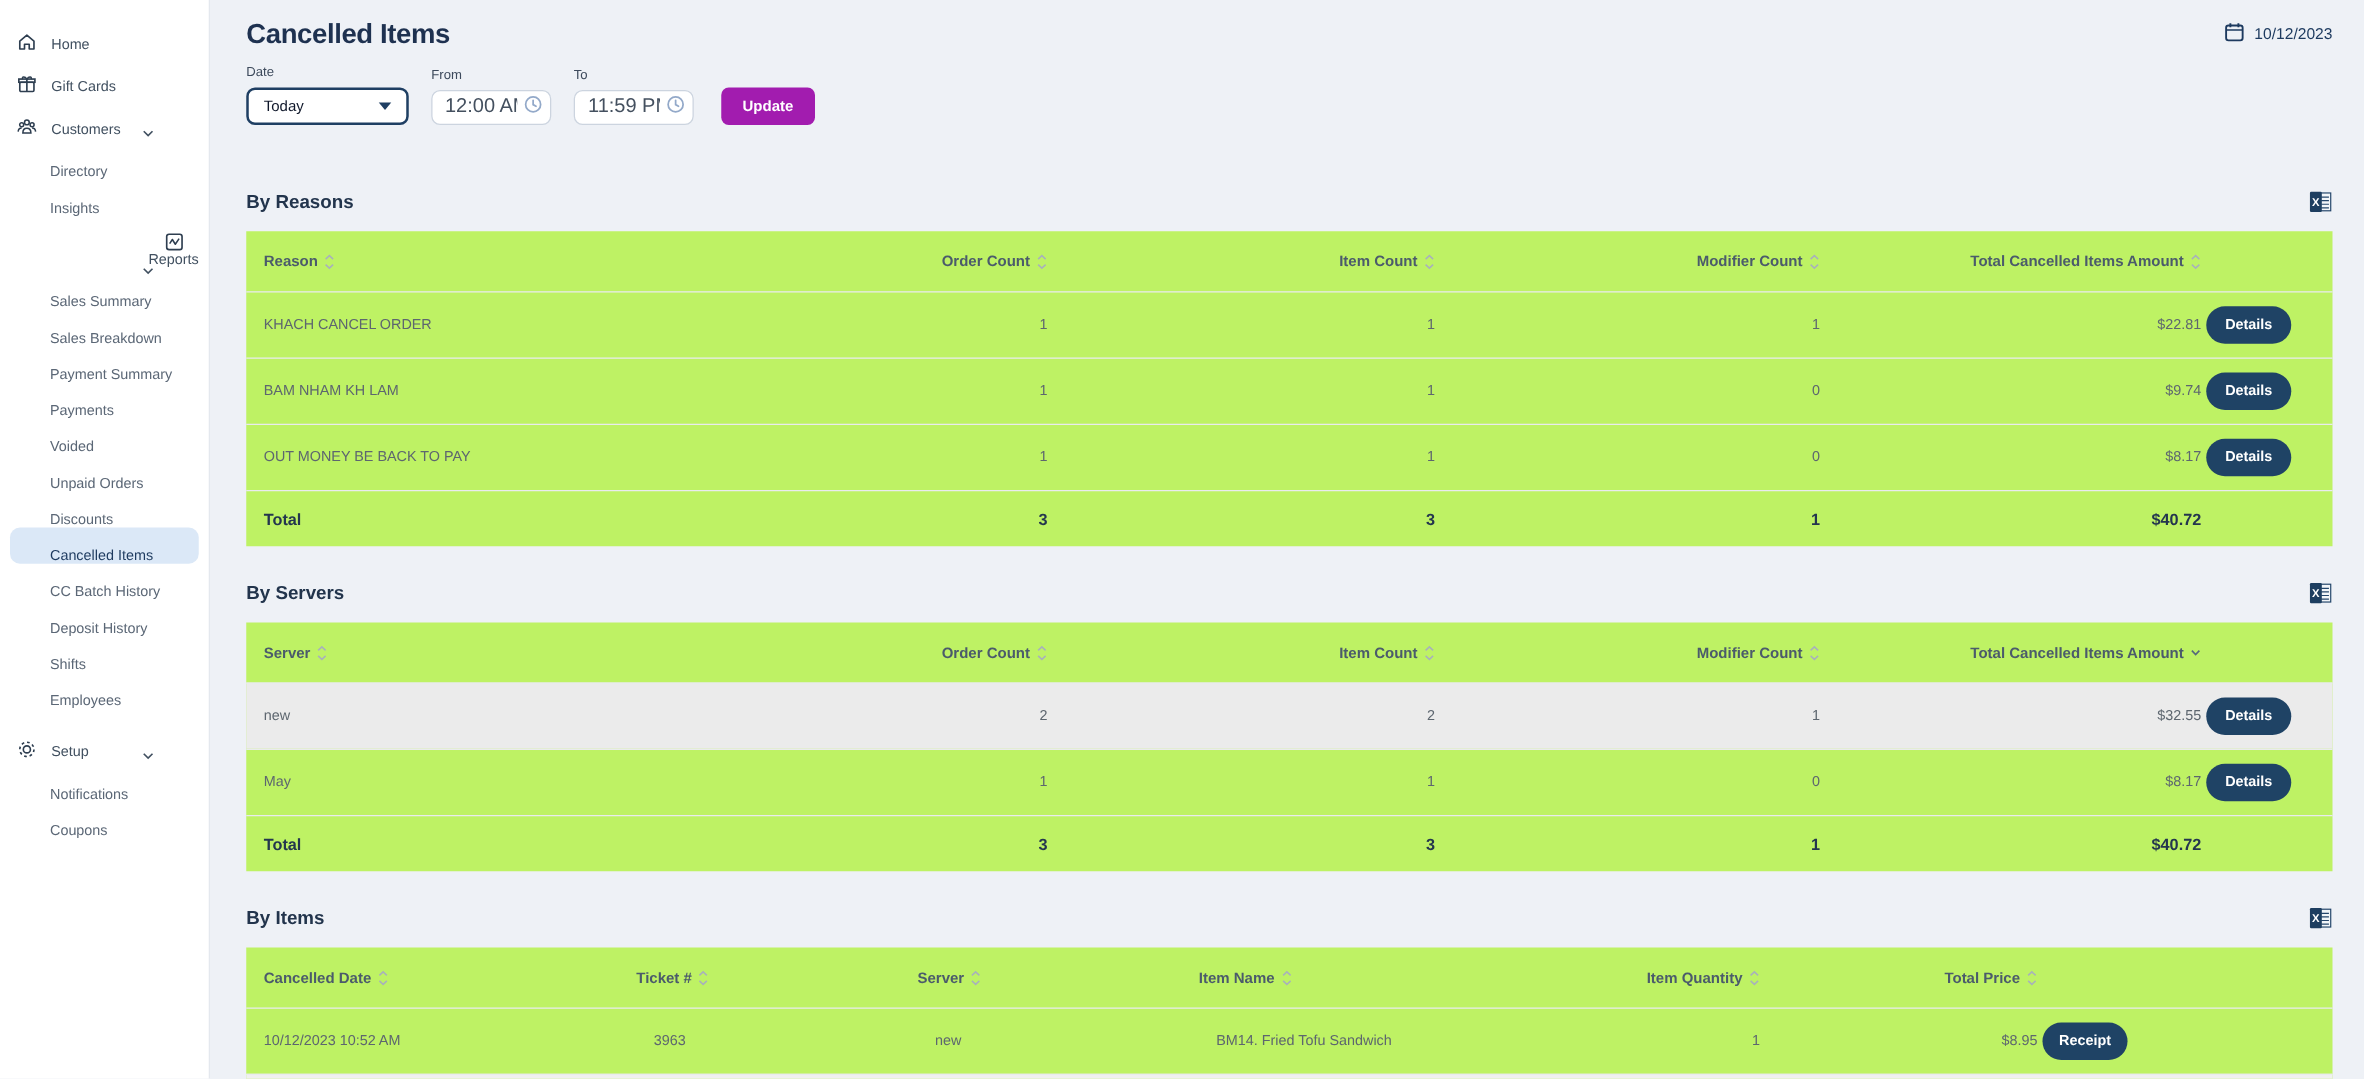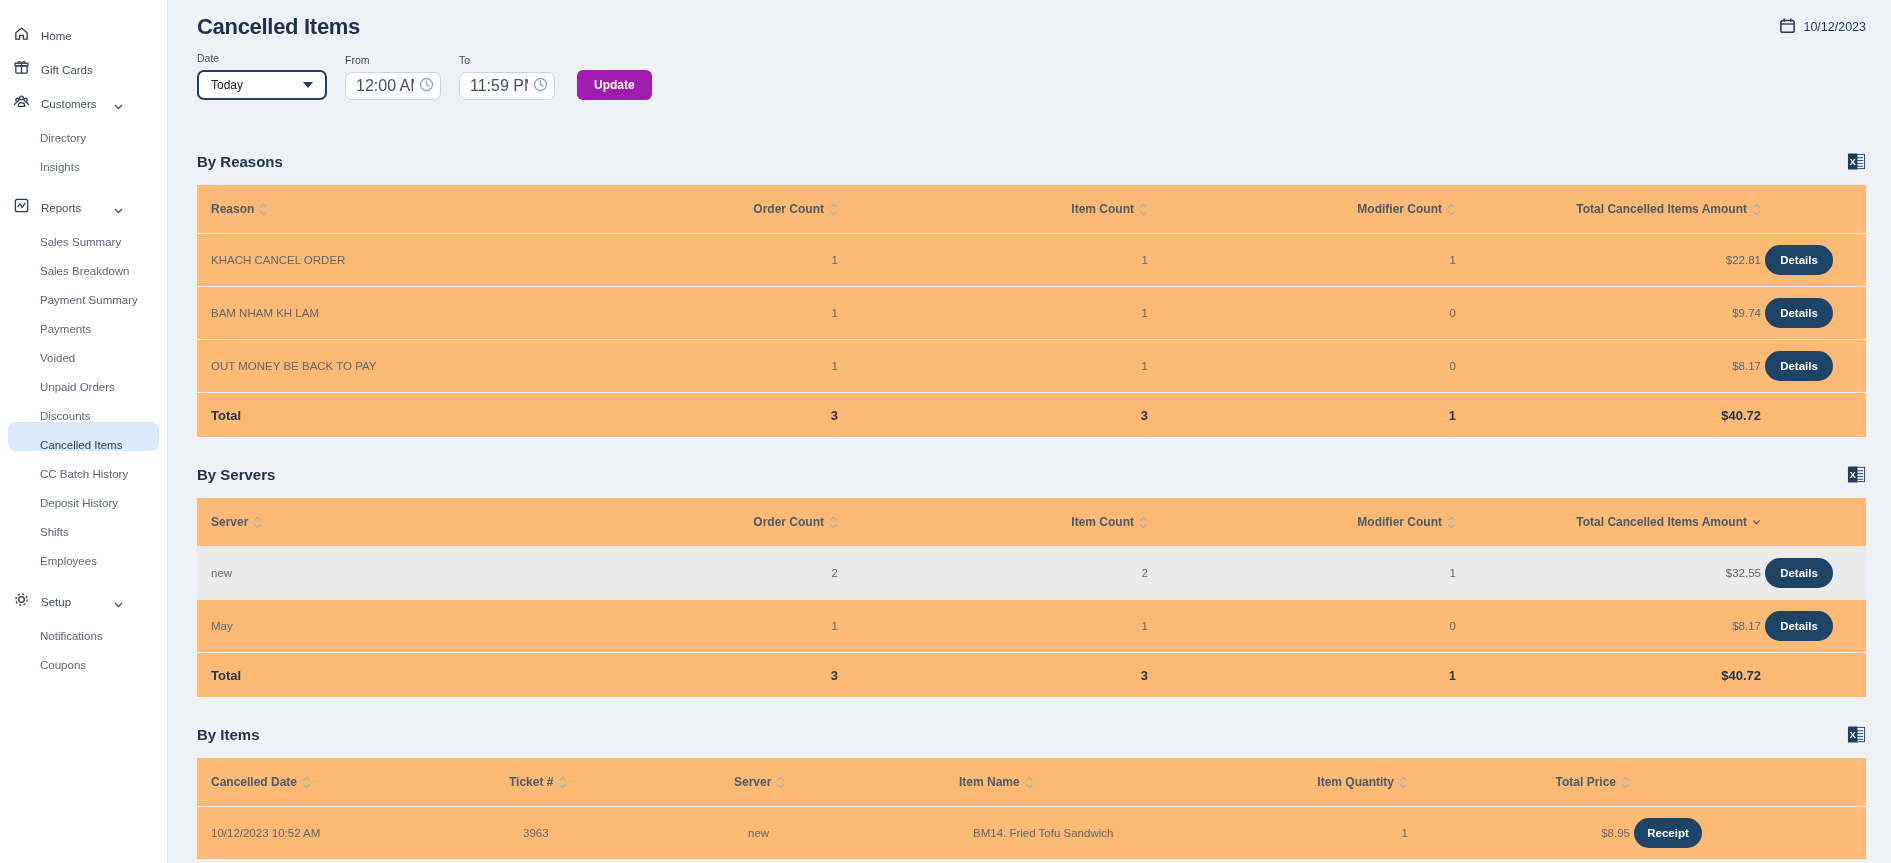--- a/index.html
+++ b/index.html
@@ -55,21 +55,21 @@
     height:30px; padding:0 17px; margin-left:4px;
     background:#a21caf; color:#fff; border:none; border-radius:6px;
     font-family:inherit; font-size:12px; font-weight:bold; cursor:pointer;
     display:flex; align-items:center;
   }
   
   .section-head { display:flex; justify-content:space-between; align-items:center; margin:28px 0 14px; }
   .section-head.first { margin-top:52px; }
   .section-title { font-size:15px; font-weight:bold; color:#22344c; }
   .excel-btn { cursor:pointer; display:flex; }
-  .card { background:#fdba74; }
+  .card { background:#bef264; }
   .trow { display:grid; align-items:center; }
   .cols-a { grid-template-columns:360px 285px 310px 308px 305px 101px; }
   .cols-b { grid-template-columns:312px 225px 225px 230px 223px 222px 232px; }
   .trow.head  { height:48px; font-size:12px; font-weight:bold; color:#4b5b6b; }
   .trow.body  { height:53px; border-top:1px solid #e9ebee; font-size:11.5px; color:#5d666f; }
   .trow.total { height:45px; border-top:1px solid #e9ebee; font-size:13px; font-weight:bold; color:#24364e; }
   .trow.highlight { background:#ebebeb; }
   .cell.first { padding-left:14px; text-align:left; }
   .cell.num { text-align:right; padding-right:4px; }
   .hcell { display:flex; align-items:center; gap:5px; cursor:pointer; }
@@ -121,21 +121,21 @@
           <path d="M1 1 L4.5 4.5 L8 1" fill="none" stroke="#415060" stroke-width="1.3"></path>
         </svg>
       </span>
   </div>
   <div class="nav-item child">
       <span>Directory</span>
     </div>
   <div class="nav-item child">
       <span>Insights</span>
     </div>
-  <div class="nav-item parent" style="margin-top:12px;">
+  <div class="nav-item parent" style="margin-top:12px;flex-direction:column;">
     <span class="nav-icon">
         <svg width="17" height="17" viewBox="0 0 18 18">
           <rect x="2.5" y="2.5" width="13" height="13" rx="2" fill="none" stroke="#2e3e50" stroke-width="1.4"></rect>
           <polyline points="5,10.5 7.3,7 9.8,11 13,6.3" fill="none" stroke="#2e3e50" stroke-width="1.3" stroke-linejoin="round"></polyline>
         </svg>
       </span>
     <span>Reports</span>
     <span class="chevron">
         <svg width="9" height="6" viewBox="0 0 9 6">
           <path d="M1 1 L4.5 4.5 L8 1" fill="none" stroke="#415060" stroke-width="1.3"></path>

